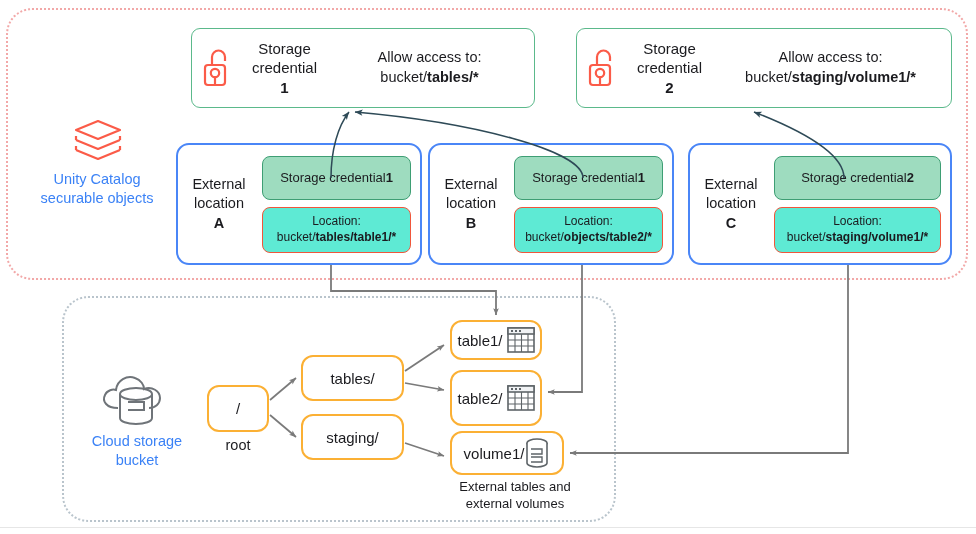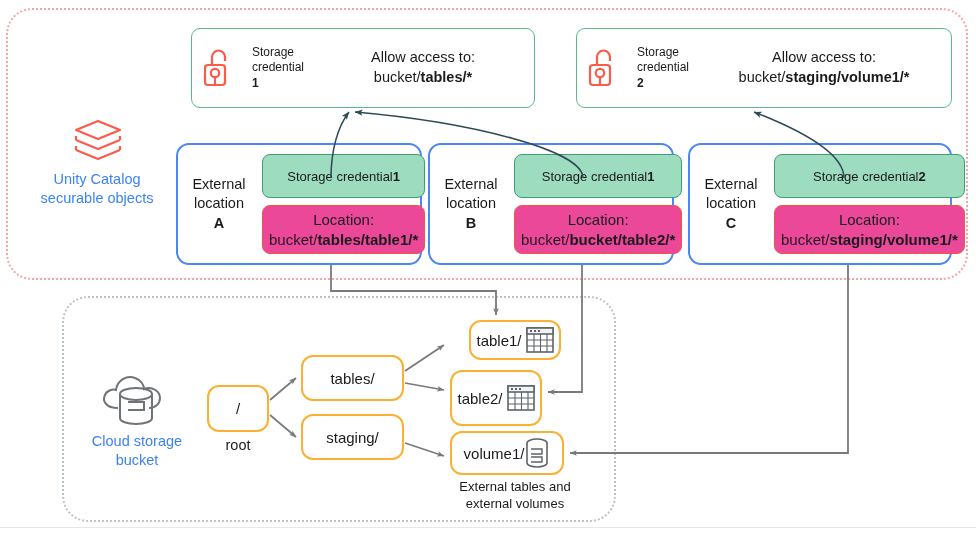--- a/index.html
+++ b/index.html
@@ -20,52 +20,52 @@
   #cloud-cap{left:62px;top:432px;width:150px;}
 
   .side-icon{position:absolute;}
 
   
   .cred-card{position:absolute;box-sizing:border-box;border:1.6px solid #5BB98B;
              border-radius:9px;background:#ffffff;display:flex;align-items:center;}
   #cred1{left:191px;top:28px;width:344px;height:80px;}
   #cred2{left:576px;top:28px;width:376px;height:80px;}
   .cred-lock{width:52px;flex:0 0 52px;display:flex;align-items:center;justify-content:center;}
-  .cred-title{flex:0 0 auto;font-size:12px;line-height:1.3;padding:0 8px;}
+  .cred-title{flex:0 0 auto;text-align:center;font-size:15px;line-height:1.3;padding:0 8px;}
   .cred-title b{font-weight:bold;display:block;}
   .cred-allow{flex:1;text-align:center;font-size:14.5px;line-height:1.35;padding:0 8px;}
   .cred-allow b{font-weight:bold;}
 
   
   .extloc{position:absolute;box-sizing:border-box;border:2px solid #4A86F7;
           border-radius:13px;background:#ffffff;display:flex;align-items:center;}
   #loc-a{left:176px;top:143px;width:246px;height:122px;}
   #loc-b{left:428px;top:143px;width:246px;height:122px;}
   #loc-c{left:688px;top:143px;width:264px;height:122px;}
   .extloc-label{flex:0 0 82px;text-align:center;font-size:14.5px;line-height:1.32;}
   .extloc-label b{display:block;font-weight:bold;}
   .extloc-stack{flex:1;display:flex;flex-direction:column;gap:7px;padding:0 9px 0 2px;}
   .chip-green{box-sizing:border-box;border:1.6px solid #3E9E74;border-radius:8px;
               background:#9EDCBF;height:44px;display:flex;align-items:center;
               justify-content:center;font-size:13px;}
   .chip-green b{font-weight:bold;}
   .chip-orange{box-sizing:border-box;border:1.6px solid #F0563B;border-radius:8px;
-               background:#ec4899;padding:4px 6px;min-height:46px;display:flex;
+               background:#5eead4;padding:4px 6px;min-height:46px;display:flex;
                flex-direction:column;align-items:center;justify-content:center;
-               font-size:15px;line-height:1.3;text-align:center;}
+               font-size:12px;line-height:1.3;text-align:center;}
   .chip-orange b{font-weight:bold;}
 
   
   .node{position:absolute;box-sizing:border-box;border:2px solid #FBB034;
         border-radius:12px;background:#ffffff;display:flex;align-items:center;
         justify-content:center;font-size:15px;}
   #n-root{left:207px;top:385px;width:62px;height:47px;}
   #n-tables{left:301px;top:355px;width:103px;height:46px;}
   #n-staging{left:301px;top:414px;width:103px;height:46px;}
-  #n-table1{left:450px;top:320px;width:92px;height:40px;gap:4px;margin-left:19px;}
+  #n-table1{left:450px;top:320px;width:92px;height:40px;gap:4px;}
   #n-table2{left:450px;top:370px;width:92px;height:56px;gap:4px;}
   #n-volume1{left:450px;top:431px;width:114px;height:44px;gap:0;}
   .node-ico{flex:0 0 auto;display:flex;align-items:center;}
   .root-cap{position:absolute;left:207px;top:437px;width:62px;text-align:center;font-size:14.5px;}
   .tree-cap{position:absolute;left:425px;top:478px;width:180px;text-align:center;
             font-size:13px;line-height:1.33;}
 
   svg.wires{position:absolute;left:0;top:0;width:976px;height:534px;pointer-events:none;}
   .bottom-rule{position:absolute;left:0;top:527px;width:976px;height:1px;background:#e6e6e6;}
 </style>
@@ -179,21 +179,21 @@
       <span>location</span>
       <b>B</b>
     </div>
     <div class="extloc-stack">
       <div class="chip-green">
         <span>Storage credential </span>
           <b>1</b>
       </div>
       <div class="chip-orange">
         <span>Location:</span>
-        <span><span>bucket/</span><b>bucket/table2/*</b></span>
+        <span><span>bucket/</span><b>objects/table2/*</b></span>
       </div>
     </div>
   </div>
 
   <div class="extloc" id="loc-c">
     <div class="extloc-label">
       <span>External</span><br>
       <span>location</span>
       <b>C</b>
     </div>

